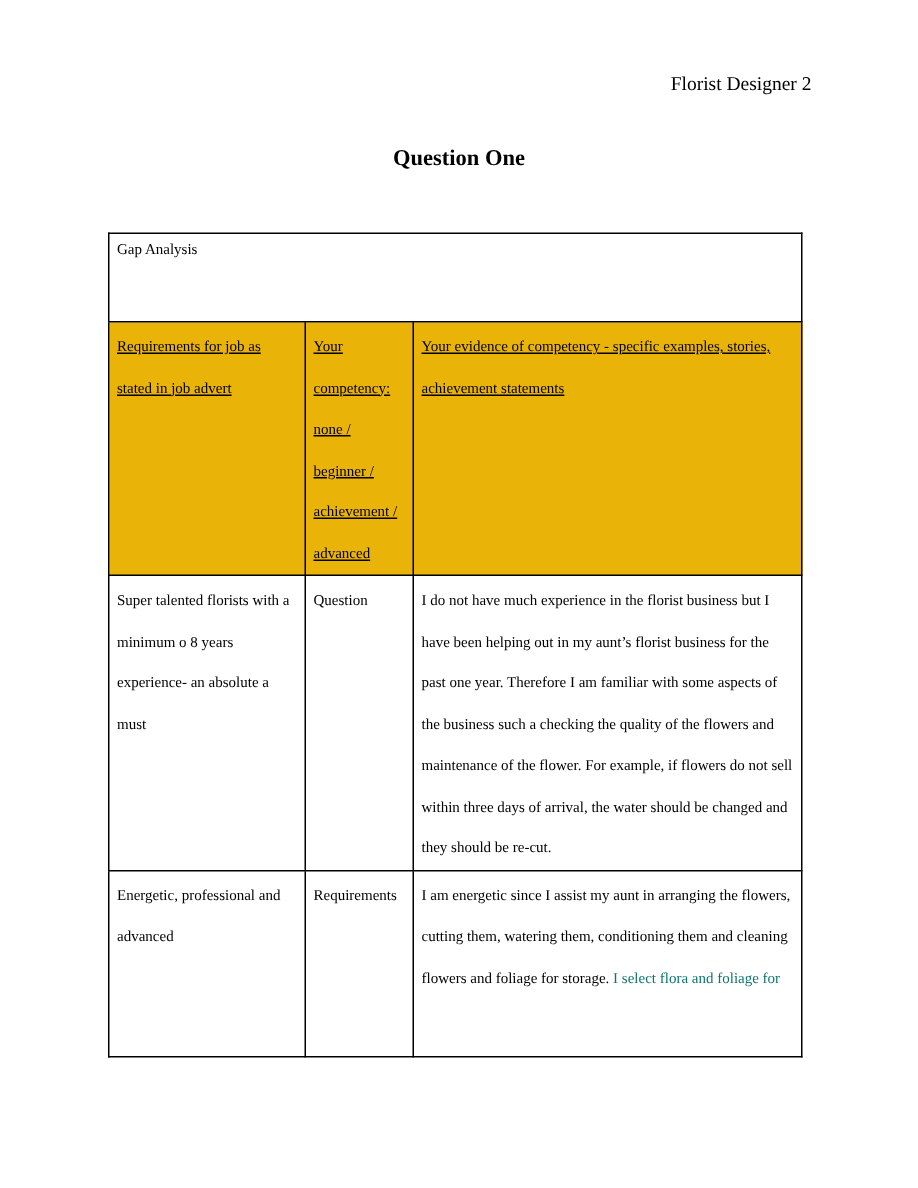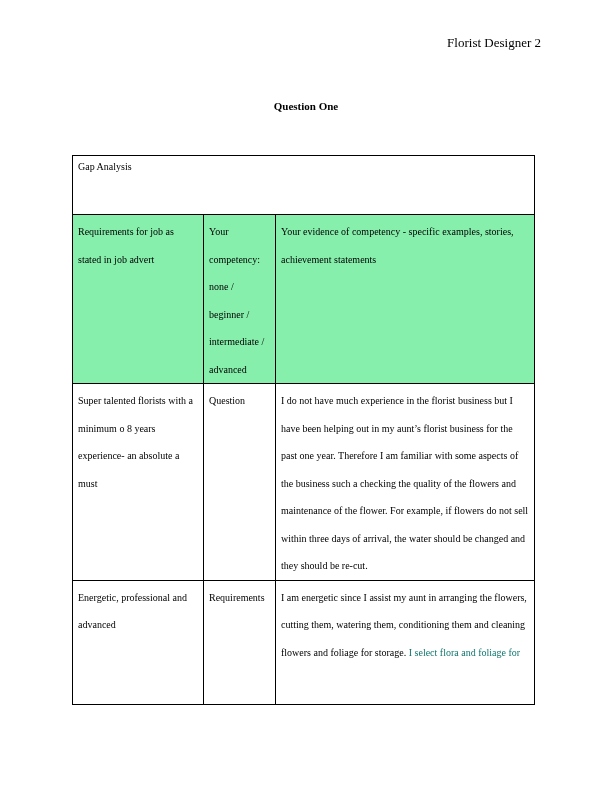--- a/index.html
+++ b/index.html
@@ -1,38 +1,38 @@
 <!DOCTYPE html>
 <html><head>
 <meta charset="utf-8">
 <style>
   html, body { margin: 0; padding: 0; background: #ffffff; }
   body {
     width: 612px; height: 792px; position: relative; overflow: hidden;
     font-family: "Liberation Serif", serif; color: #000;
   }
   .header-right {
-    position: absolute; top: 35px; right: 71px;
+    position: absolute; top: 48px; right: 71px;
     font-size: 13px; line-height: 16px;
   }
   .title {
     position: absolute; top: 98px; left: 0; width: 612px; text-align: center;
-    font-weight: bold; font-size: 11px; line-height: 16px;
+    font-weight: bold; font-size: 15px; line-height: 16px;
   }
   table.gap {
     position: absolute; top: 155px; left: 72px; width: 462px;
     border-collapse: collapse; table-layout: fixed;
     font-size: 10px;
   }
   table.gap td {
     border: 1px solid #000; vertical-align: top;
     padding: 3px 5px 0 5px; line-height: 27.5px;
   }
   .cap-cell { height: 55px; line-height: 16px !important; padding-top: 3px !important; }
-  tr.head td { background: #86efac; }
+  tr.head td { background: #eab308; text-decoration: underline; }
   .cut-row td { height: 120px; }
   .cut-wrap { height: 120px; overflow: hidden; }
   .grey { color: #0f766e; }
 </style>
 </head>
 <body>
 
 <div class="header-right">Florist Designer 2</div>
 <div class="title">Question One</div>
 
@@ -41,21 +41,21 @@
     <col style="width:131px">
       <col style="width:72px">
       <col style="width:259px">
   </colgroup>
   <tbody>
       <tr>
     <td colspan="3" class="cap-cell">Gap Analysis</td>
   </tr>
   <tr class="head">
     <td>Requirements for job as stated in job advert</td>
-    <td>Your competency: none / beginner / intermediate / advanced</td>
+    <td>Your competency: none / beginner / achievement / advanced</td>
     <td>Your evidence of competency - specific examples, stories, achievement statements</td>
   </tr>
   <tr>
     <td>Super talented florists with a minimum o 8 years experience- an absolute a must</td>
     <td>Question</td>
     <td>I do not have much experience in the florist business but I have been helping out in my aunt’s florist business for the past one year. Therefore I am familiar with some aspects of the business such a checking the quality of the flowers and maintenance of the flower. For example, if flowers do not sell within three days of arrival, the water should be changed and they should be re-cut.</td>
   </tr>
   <tr class="cut-row">
     <td>
           <div class="cut-wrap">Energetic, professional and advanced</div>

